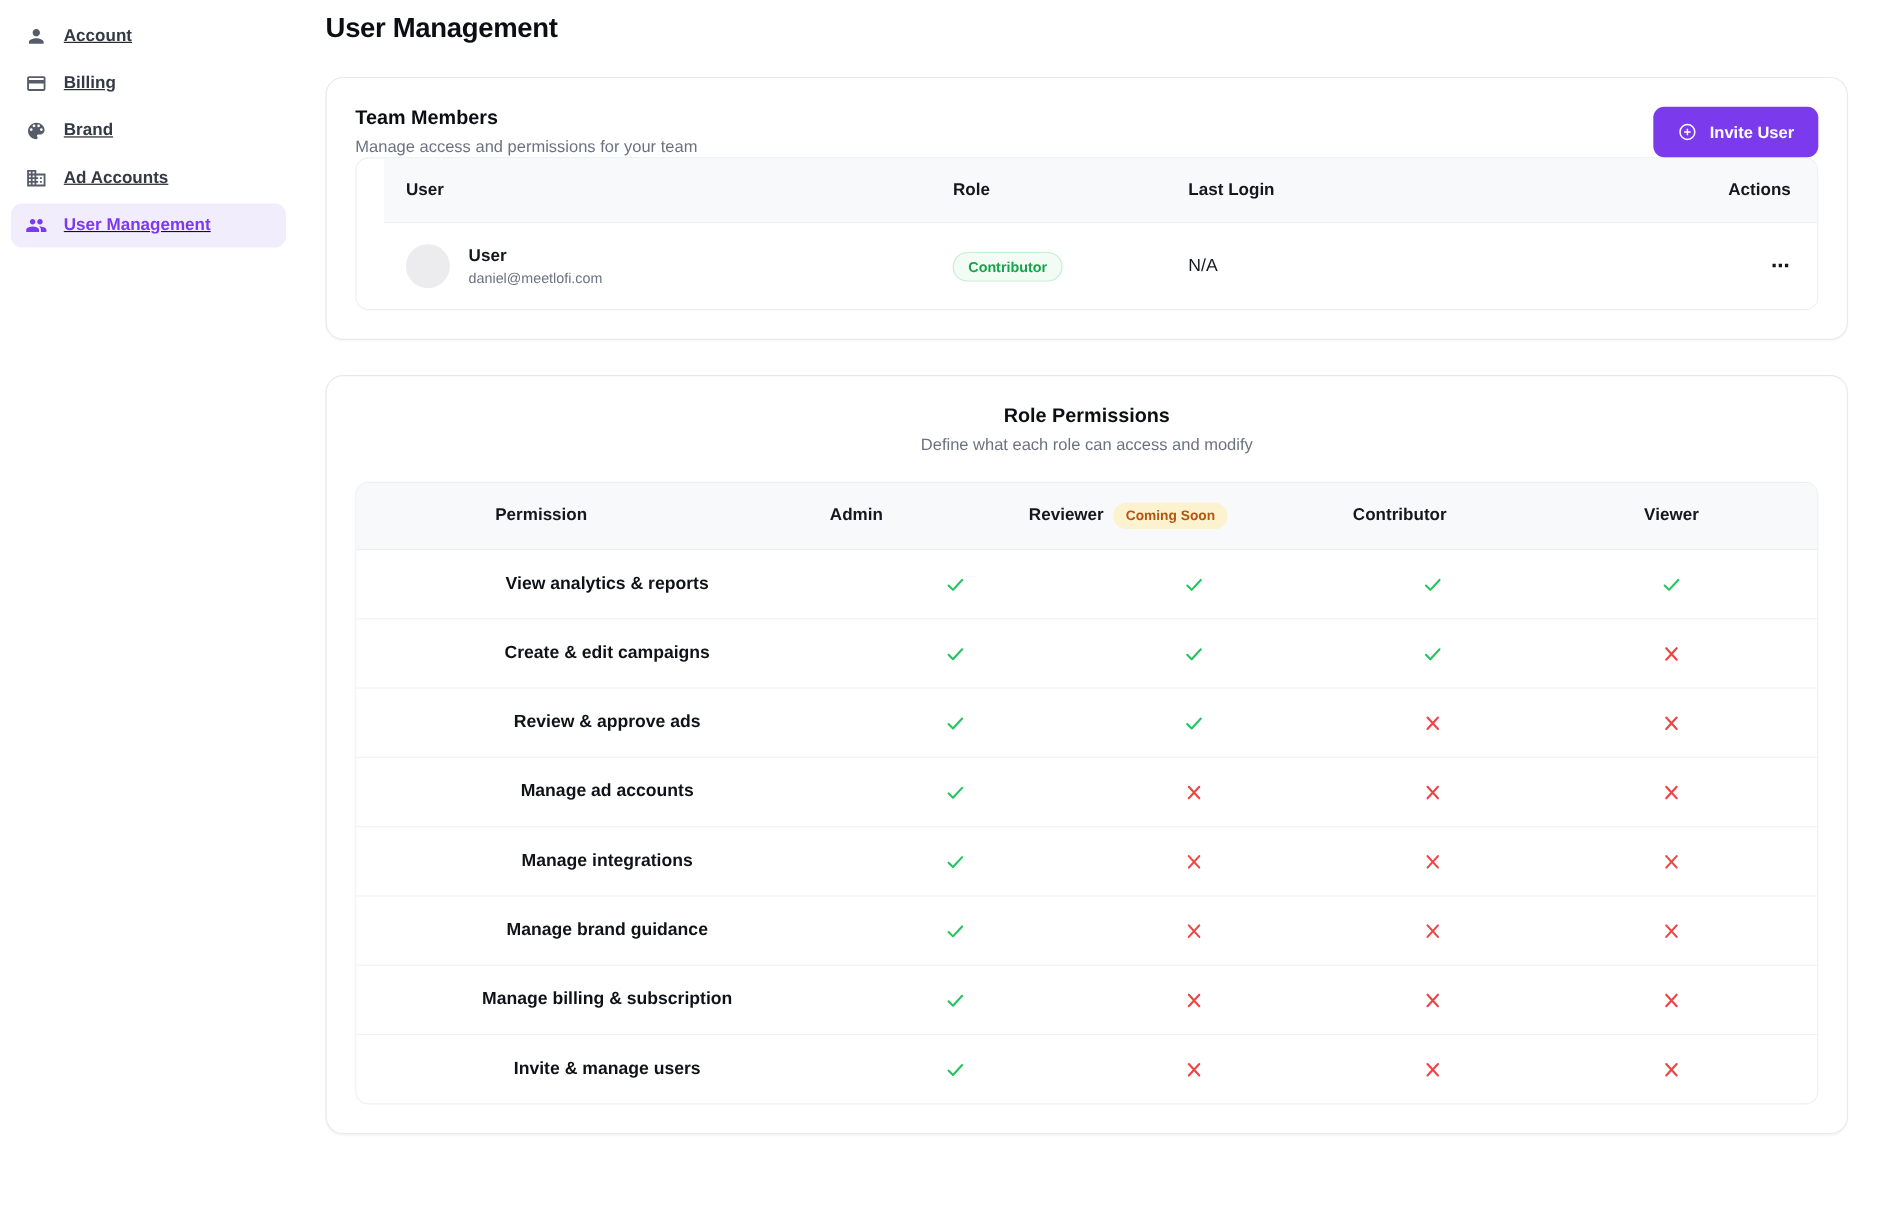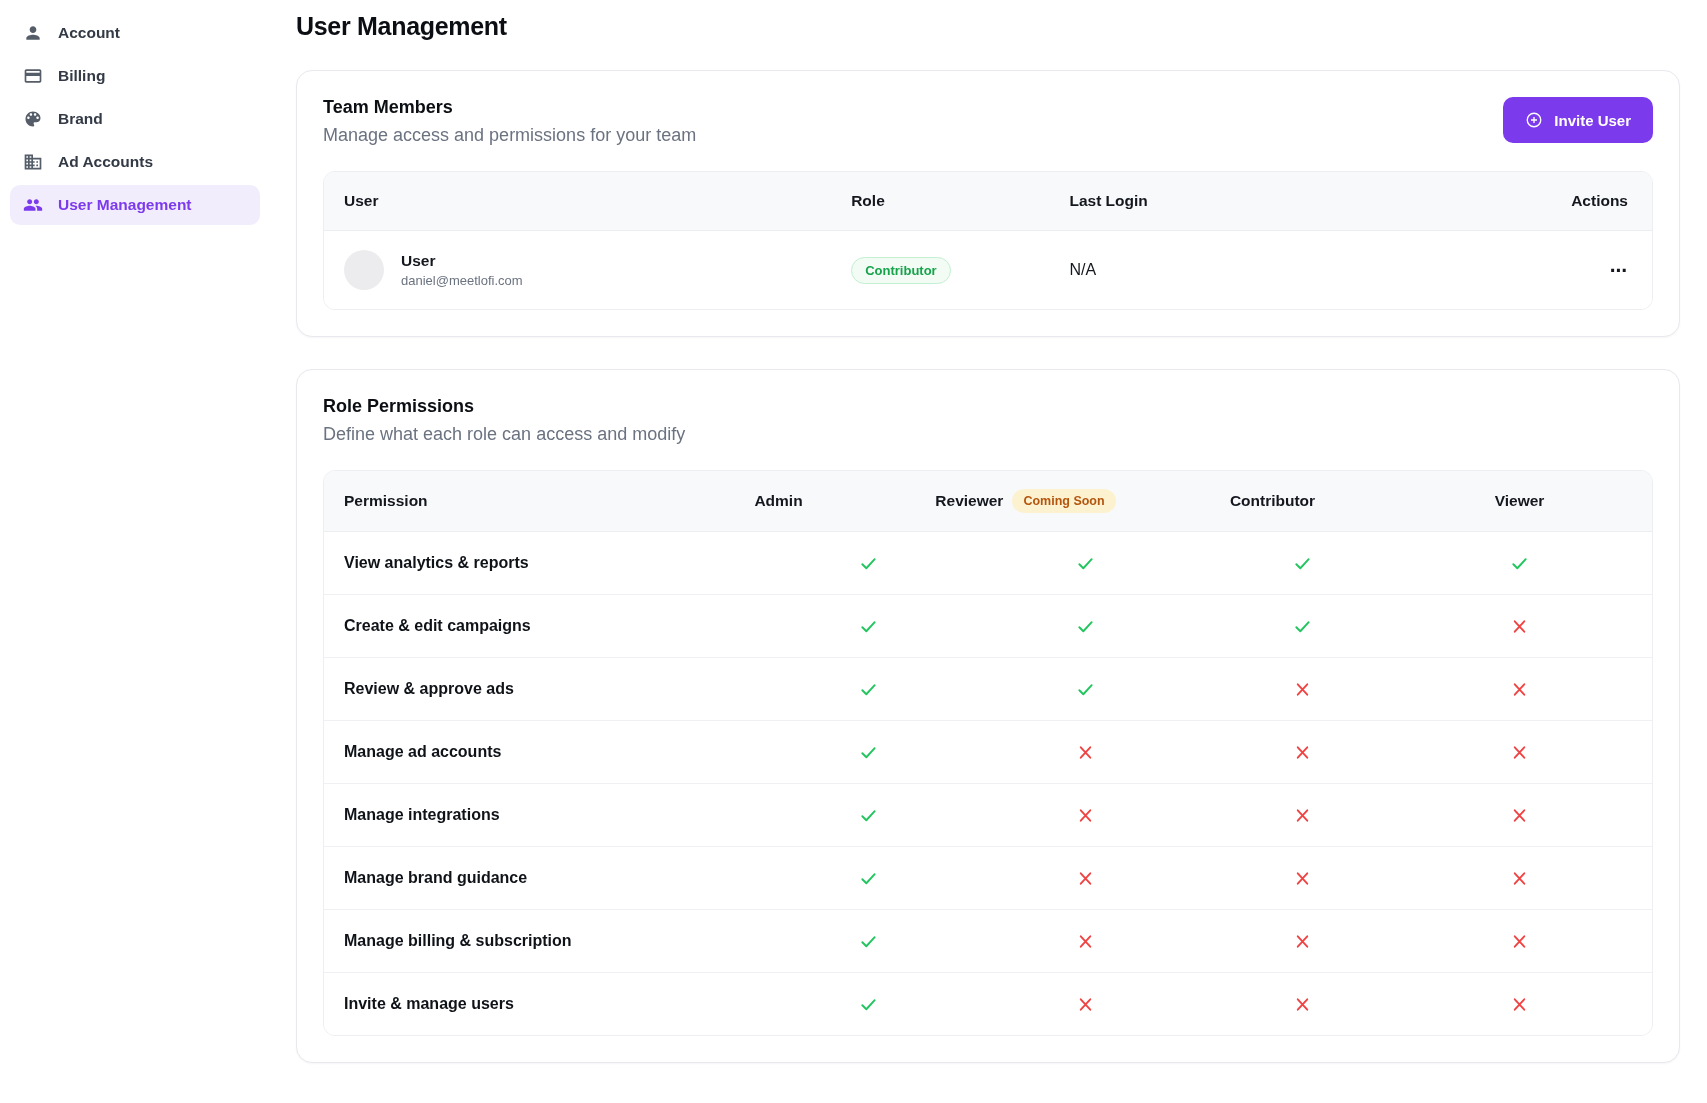--- a/index.html
+++ b/index.html
@@ -3,50 +3,50 @@
 <meta charset="utf-8">
 <style>
   html,body{margin:0;padding:0;}
   body{
     width:1707px;height:1103px;overflow:hidden;
     background:#ffffff;color:#111418;
     font-family:"Liberation Sans","DejaVu Sans",sans-serif;
     display:flex;box-sizing:border-box;
   }
   
-  .sidebar{width:268px;flex-shrink:0;padding:13px 8px 16px 10px;box-sizing:border-box;}
+  .sidebar{width:268px;flex-shrink:0;padding:13px 8px 16px 10px;box-sizing:border-box;text-decoration:underline;}
   .side-item{
     display:flex;align-items:center;gap:15px;
     height:40px;padding:0 13px;margin-bottom:3px;
     border-radius:10px;font-size:15.5px;font-weight:600;color:#333a45;
     cursor:pointer;user-select:none;
   }
   .side-item svg{width:20px;height:20px;fill:#555d68;flex-shrink:0;}
   .side-item.active{background:#f2edfd;color:#7c3aed;}
   .side-item.active svg{fill:#7c3aed;}
   
   .main{flex:1;padding:12px 27px 0 28px;box-sizing:border-box;}
   .page-title{font-size:25px;font-weight:700;letter-spacing:-.3px;margin:0 0 29px;color:#0b0e12;}
   .card{
     background:#fff;border:1px solid #e7e9ee;border-radius:16px;
     padding:26px;box-sizing:border-box;box-shadow:0 1px 2px rgba(16,24,40,.04);
   }
-  .card + .card{margin-top:32px;}
+  .card + .card{margin-top:32px;text-align:center;}
   .card-head{display:flex;justify-content:space-between;align-items:flex-start;}
   .card-title{font-size:18px;font-weight:700;margin:0 0 7px;color:#0b0e12;}
-  .card-sub{font-size:18px;color:#6b7280;margin:0;}
+  .card-sub{font-size:15px;color:#6b7280;margin:0;}
   .invite-btn{
     display:flex;align-items:center;gap:11px;
     background:#7c3aed;color:#fff;border:none;border-radius:10px;
     padding:0 22px;height:46px;font-size:15px;font-weight:600;
     font-family:inherit;cursor:pointer;
   }
   .invite-btn svg{width:18px;height:18px;stroke:#fff;fill:none;stroke-width:1.8;}
   
-  .tm-table{margin-top:25px;border:1px solid #eceef2;border-radius:12px;overflow:hidden;}
+  .tm-table{border:1px solid #eceef2;border-radius:12px;overflow:hidden;padding-left:25px;}
   .tm-head,.tm-row{
     display:grid;grid-template-columns:39.5% 17% 20% 1fr;
     align-items:center;padding:0 24px 0 20px;
   }
   .tm-head{height:58px;background:#f8f9fb;border-bottom:1px solid #eceef2;
     font-size:15.5px;font-weight:700;color:#14181e;}
   .tm-head .right,.tm-row .right{text-align:right;}
   .tm-row{height:78px;background:#fff;}
   .user-cell{display:flex;align-items:center;gap:17px;}
   .avatar{width:40px;height:40px;border-radius:50%;background:#ececee;flex-shrink:0;}

